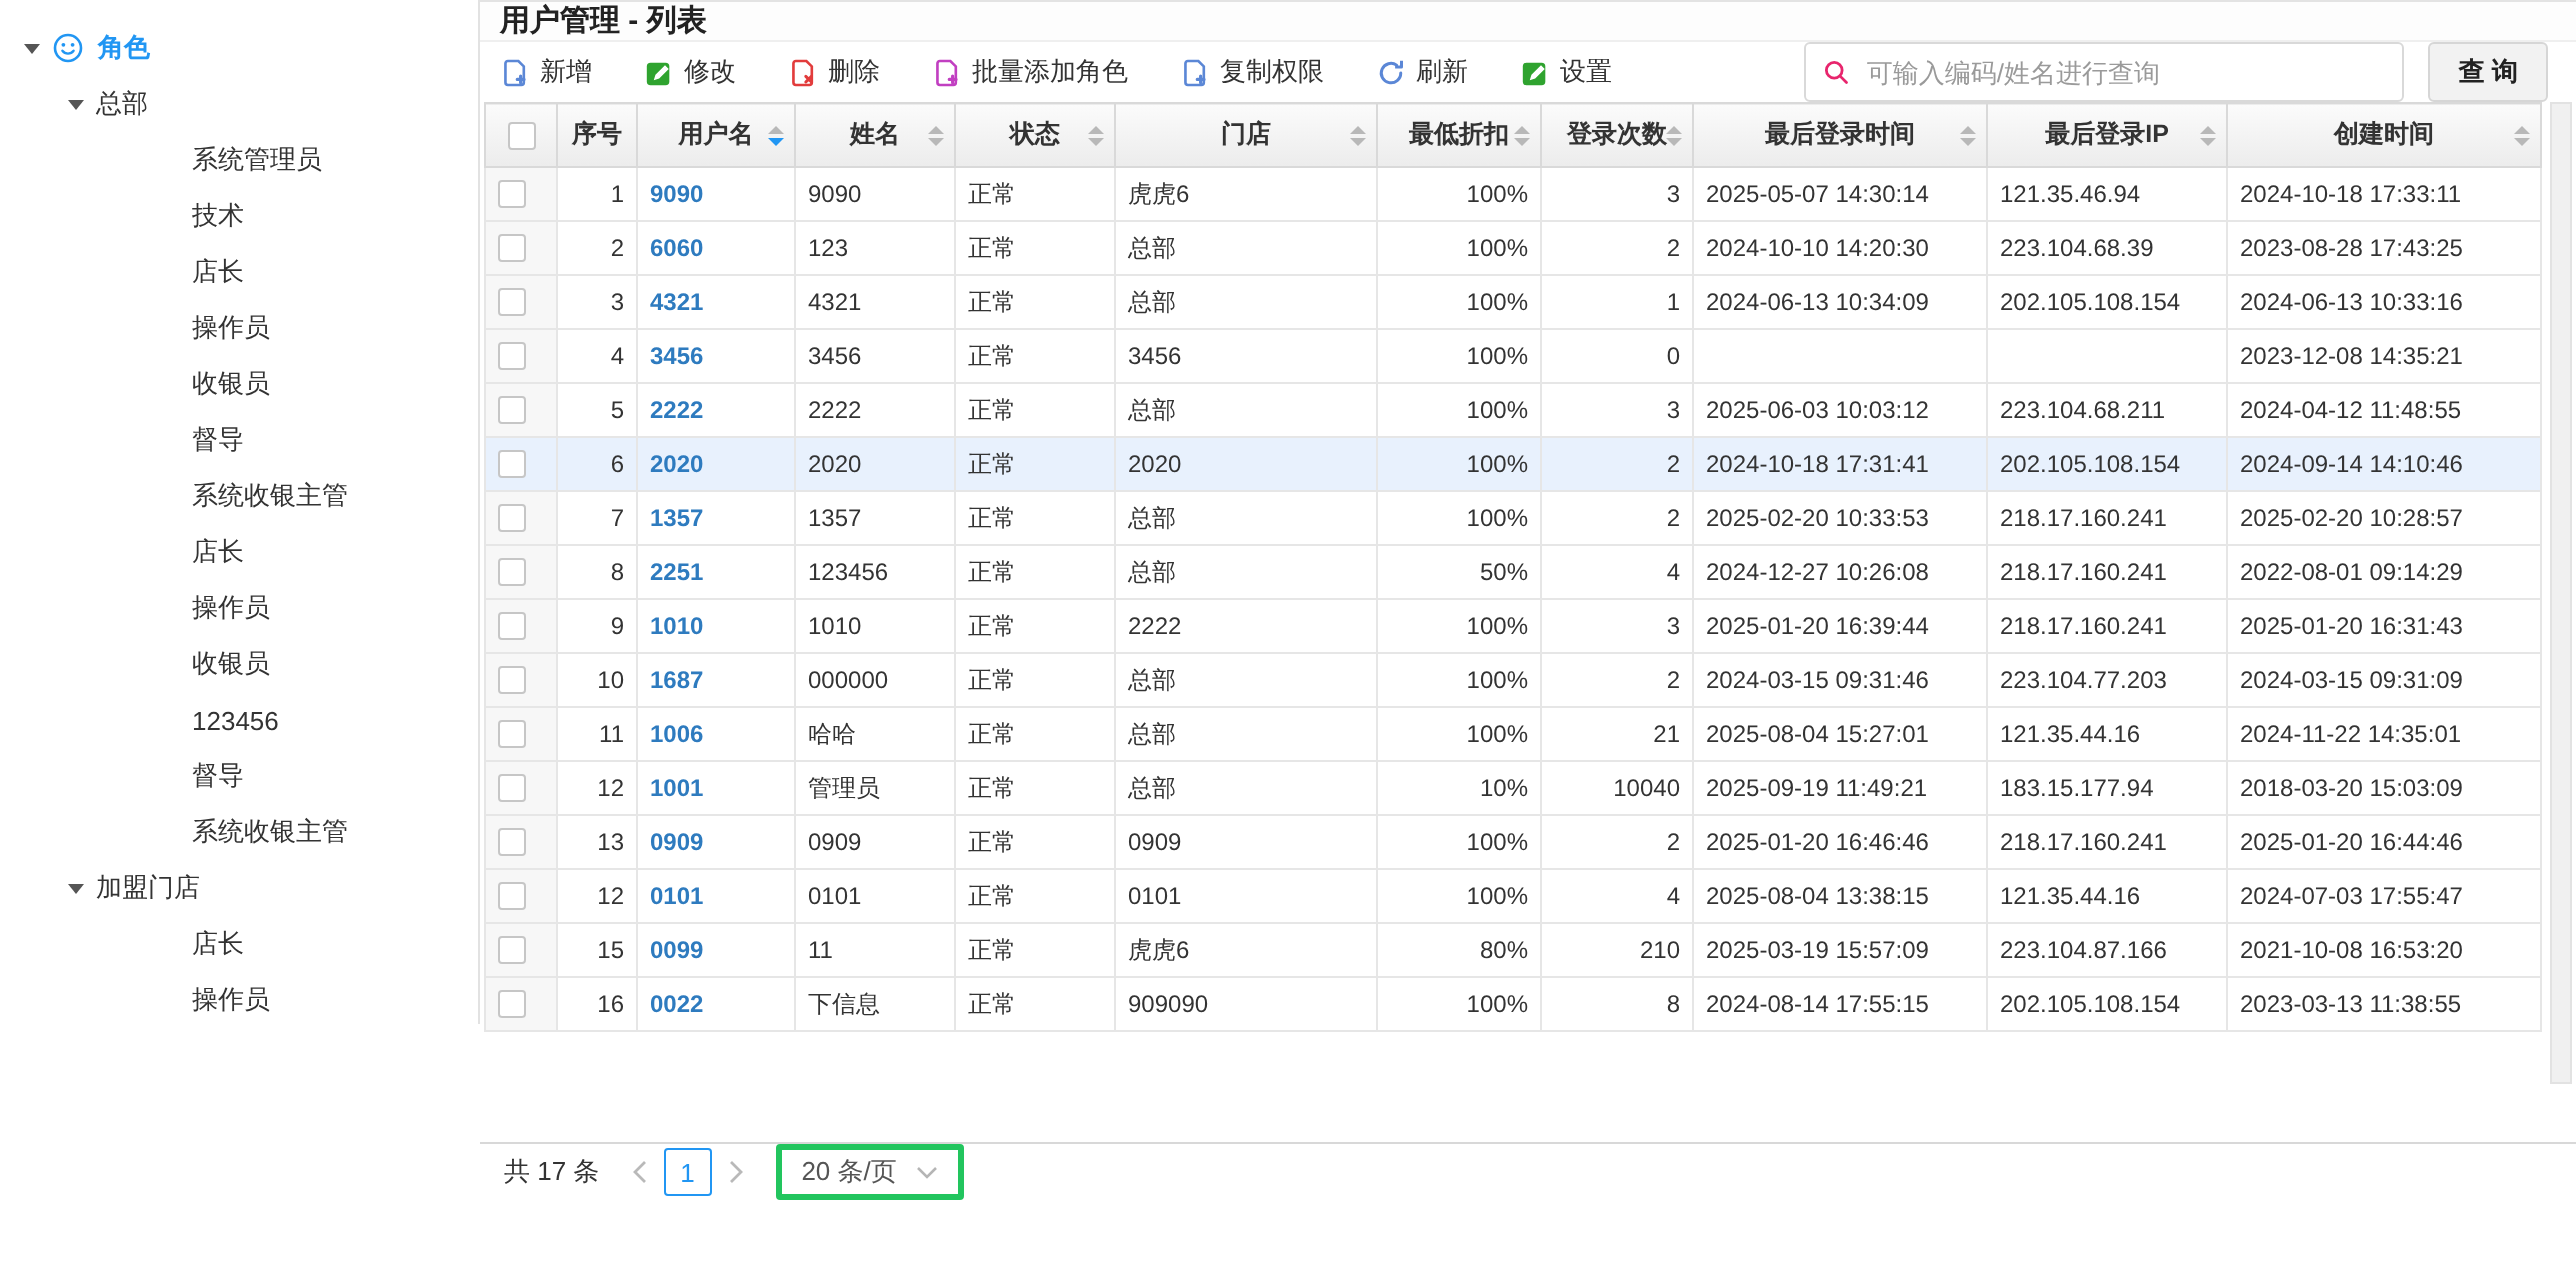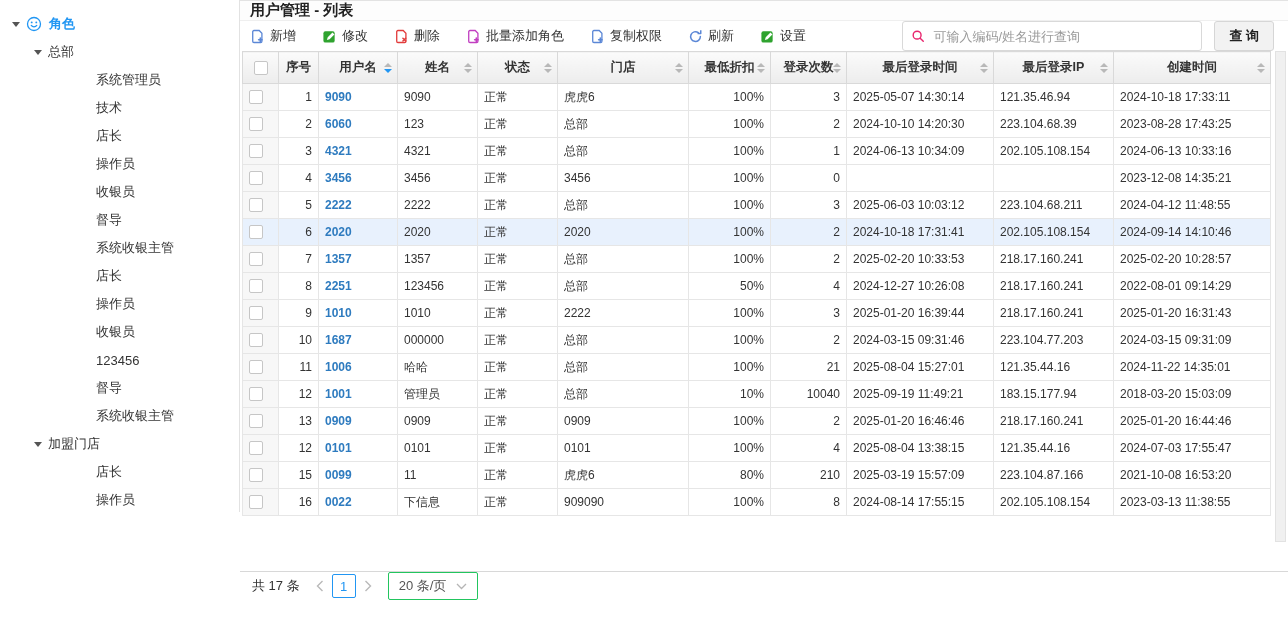--- a/index.html
+++ b/index.html
@@ -59,21 +59,21 @@
   input.cb { appearance:none; -webkit-appearance:none; width:14px; height:14px; border:1px solid #c6c6c6; border-radius:2px; background:#fff; margin:0; vertical-align:middle; cursor:pointer; }
   .vscrollbar { width:11px; height:491px; background:#f0f0f0; border:1px solid #e2e2e2; margin-left:4px; }
 
   
   .footer-line { border-top:1px solid #d8d8d8; margin-top:29px; }
   .footer { height:36px; display:flex; align-items:center; padding-left:12px; font-size:13px; color:#333; }
   .pg-total { margin-right:10px; }
   .pg-btn { color:#b9b9b9; display:inline-flex; align-items:center; padding:0 6px; cursor:pointer; }
   .pg-cur { min-width:24px; height:24px; border:1px solid #2196f3; border-radius:2px; color:#2196f3;
             display:inline-flex; align-items:center; justify-content:center; font-size:13px; margin:0 2px; cursor:pointer; }
-  .page-size { margin-left:10px; height:28px; border:1px solid #22c55e; border-radius:2px; padding:0 10px;
+  .page-size { margin-left:10px; height:28px; border:3px solid #22c55e; border-radius:2px; padding:0 10px;
                display:flex; align-items:center; gap:10px; color:#555; cursor:pointer; }
   .page-size .chev { display:inline-flex; color:#b5b5b5; }
 </style>
 </head>
 <body>
 
 <div class="app">
 
   <aside class="sidebar" id="sidebar">
       <div class="tree-item l0">

